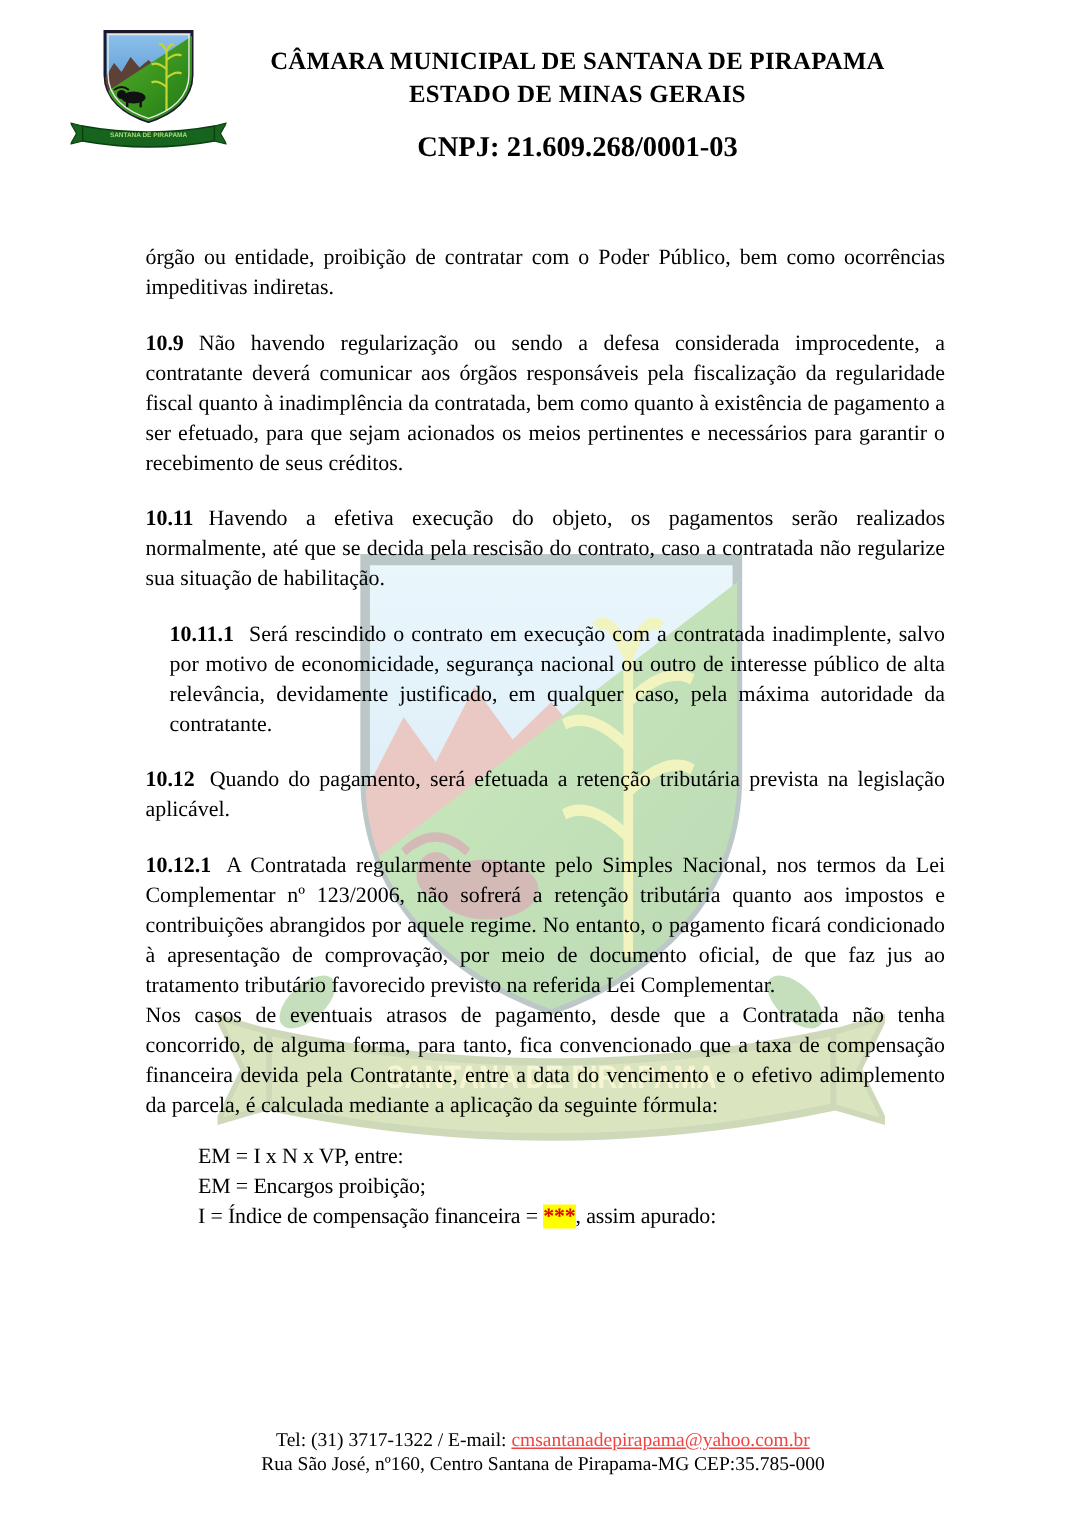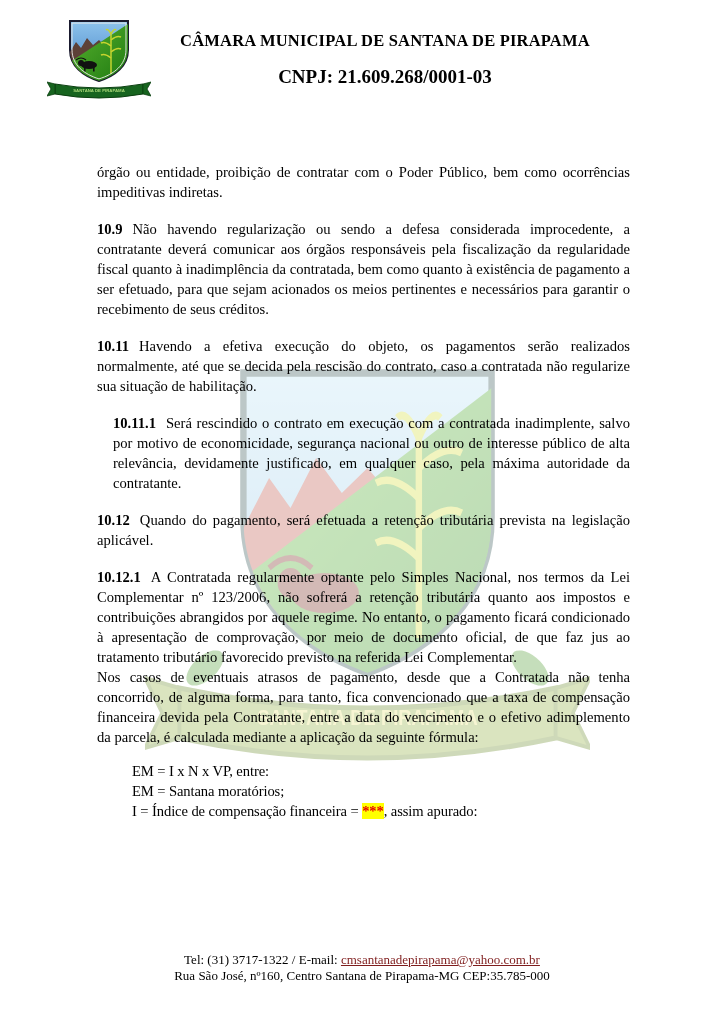--- a/index.html
+++ b/index.html
@@ -24,21 +24,21 @@
   .main p{margin:17px 0 0;text-align:justify;}
   .main p.first{margin-top:0;}
   .main p.nogap{margin-top:0;}
   .main p.indent1{padding-left:16px;}
   .num{font-weight:bold;margin-right:10px;}
   .formula{margin-top:14px;padding-left:35px;line-height:20px;white-space:nowrap;}
   .formula div{letter-spacing:-0.1px;}
   .hl{background:#ffff00;color:#e60000;font-weight:bold;}
   
   .footer{position:absolute;left:0;top:952px;width:724px;text-align:center;font-size:13px;line-height:15.5px;}
-  .email{color:#7f1d1d;text-decoration:underline;cursor:pointer;}
+  .email{color:#ef4444;text-decoration:underline;cursor:pointer;}
   .ribbon-label{font-family:"Liberation Sans","DejaVu Sans",sans-serif;font-weight:bold;}
 </style>
 </head>
 <body>
 
 <div class="page">
 
   <div class="watermark">
     <svg viewBox="0 0 104 84" preserveAspectRatio="none">
       <defs>
@@ -121,20 +121,21 @@
       <path d="M23,3 L81,3 L81,32 C81,48 68,58 52,63 C36,58 23,48 23,32 Z" fill="none" stroke="#e8e8e8" stroke-width="1" transform="translate(52,33) scale(0.93) translate(-52,-33)"></path>
       <path d="M8,66 Q52,74 96,66 L96,76 Q52,84 8,76 Z" fill="#17641f" stroke="#0b3f10" stroke-width="1"></path>
       <path d="M8,66 L0,64 L4,71 L0,78 L8,76 Z" fill="#17641f" stroke="#0b3f10" stroke-width="0.8"></path>
       <path d="M96,66 L104,64 L100,71 L104,78 L96,76 Z" fill="#17641f" stroke="#0b3f10" stroke-width="0.8"></path>
       <text x="52" y="73.5" text-anchor="middle" font-size="4.3" fill="#a8d878" class="ribbon-label">SANTANA DE PIRAPAMA</text>
     </svg>
   </div>
 
   <div class="header-text">
     <div class="org-line">CÂMARA MUNICIPAL DE SANTANA DE PIRAPAMA</div>
+    <div class="org-line">ESTADO DE MINAS GERAIS</div>
     <div class="cnpj">CNPJ: 21.609.268/0001-03</div>
   </div>
 
   <div class="main">
     <p class="first">órgão ou entidade, proibição de contratar com o Poder Público, bem como ocorrências impeditivas indiretas.</p>
 
     <p><b class="num">10.9</b><span>Não havendo regularização ou sendo a defesa considerada improcedente, a contratante deverá comunicar aos órgãos responsáveis pela fiscalização da regularidade fiscal quanto à inadimplência da contratada, bem como quanto à existência de pagamento a ser efetuado, para que sejam acionados os meios pertinentes e necessários para garantir o recebimento de seus créditos.</span></p>
 
 
     <p><b class="num">10.11</b><span>Havendo a efetiva execução do objeto, os pagamentos serão realizados normalmente, até que se decida pela rescisão do contrato, caso a contratada não regularize sua situação de habilitação.</span></p>
@@ -142,21 +143,21 @@
     <p class="indent1"><b class="num">10.11.1</b><span>Será rescindido o contrato em execução com a contratada inadimplente, salvo por motivo de economicidade, segurança nacional ou outro de interesse público de alta relevância, devidamente justificado, em qualquer caso, pela máxima autoridade da contratante.</span></p>
 
     <p><b class="num">10.12</b><span>Quando do pagamento, será efetuada a retenção tributária prevista na legislação aplicável.</span></p>
 
     <p><b class="num">10.12.1</b><span>A Contratada regularmente optante pelo Simples Nacional, nos termos da Lei Complementar nº 123/2006, não sofrerá a retenção tributária quanto aos impostos e contribuições abrangidos por aquele regime. No entanto, o pagamento ficará condicionado à apresentação de comprovação, por meio de documento oficial, de que faz jus ao tratamento tributário favorecido previsto na referida Lei Complementar.</span></p>
 
     <p class="nogap">Nos casos de eventuais atrasos de pagamento, desde que a Contratada não tenha concorrido, de alguma forma, para tanto, fica convencionado que a taxa de compensação financeira devida pela Contratante, entre a data do vencimento e o efetivo adimplemento da parcela, é calculada mediante a aplicação da seguinte fórmula:</p>
 
     <div class="formula">
       <div>EM = I x N x VP, entre:</div>
-      <div>EM = Santana moratórios;</div>
+      <div>EM = Encargos proibição;</div>
       <div><span>I = Índice de compensação financeira = </span><span class="hl">***</span><span>, assim apurado:</span></div>
     </div>
   </div>
 
   <div class="footer">
     <div><span>Tel: (31) 3717-1322 / E-mail: </span><a class="email">cmsantanadepirapama@yahoo.com.br</a></div>
     <div>Rua São José, nº160, Centro Santana de Pirapama-MG CEP:35.785-000</div>
   </div>
 
 </div>

